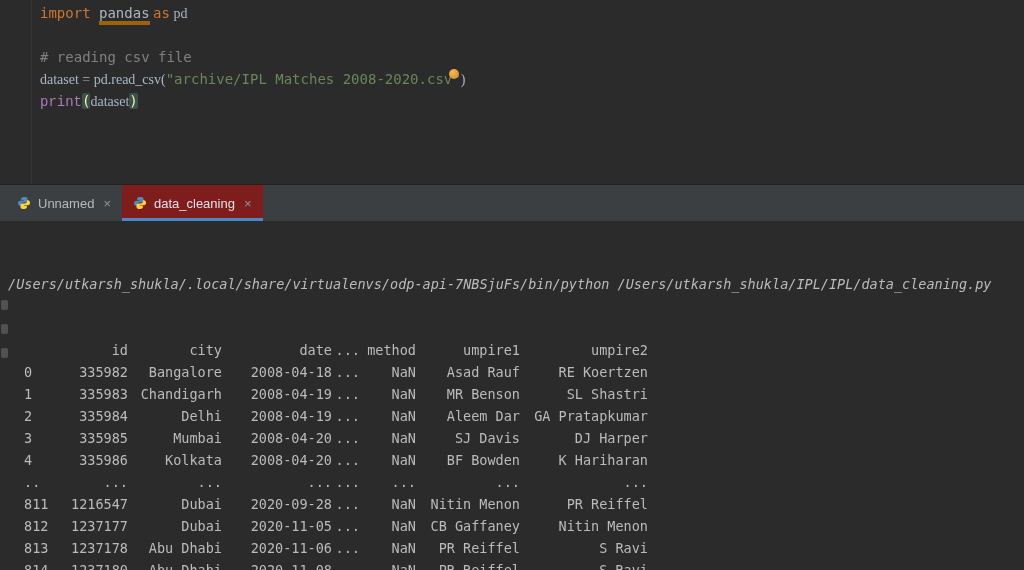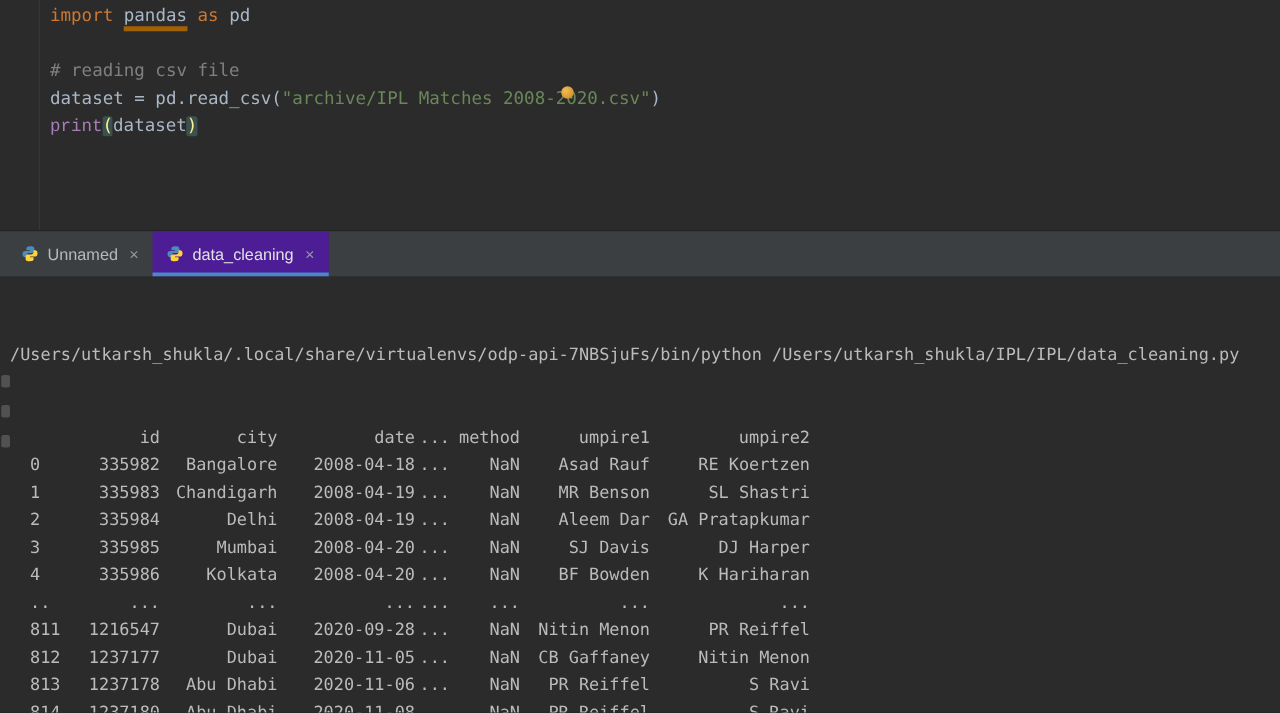--- a/index.html
+++ b/index.html
@@ -8,42 +8,42 @@
        font-family:"DejaVu Sans Mono","Liberation Mono",monospace;}
 
   
   .editor{position:relative;height:184px;padding-top:2px;}
   .gutter-sep{position:absolute;left:31px;top:0;height:100%;width:1px;background:#343638;}
   .code-lines{padding-left:40px;font-size:14px;line-height:22px;white-space:pre;color:var(--plain,#A9B7C6);}
   .code-line{height:22px;}
   .tok-kw{color:var(--keyword,#CC7832);text-align:right;}
   .tok-comment{color:var(--comment,#808080);}
   .tok-str{color:var(--string,#6A8759);}
-  .tok-plain{color:var(--plain,#A9B7C6);}
+  .tok-plain{color:var(--plain,#A9B7C6);font-family:Liberation Serif, serif;}
   .tok-plain-underline{color:var(--plain,#A9B7C6);border-bottom:4px solid #a16207;}
   .tok-builtin{color:var(--builtin,#A87DB8);font-family:Liberation Mono, monospace;}
   .tok-paren{color:#FFEF98;background:#3B514D;border-radius:2px;}
   .orange-dot{position:absolute;left:449px;top:69px;width:10px;height:10px;border-radius:50%;
       background:radial-gradient(circle at 35% 35%, #F2BE51, #D07F27);}
 
   
   .run-panel{position:absolute;top:184px;left:0;right:0;bottom:0;background:var(--console-bg,#2B2B2B);
       border-top:1px solid #202224;}
   .tab-bar{height:36px;background:var(--tab-bar-bg,#3C3F41);display:flex;align-items:stretch;
       padding-left:6px;font-family:"Liberation Sans",sans-serif;font-size:13px;}
   .tab{display:flex;align-items:center;gap:7px;padding:16px 11px;color:#B6BABF;position:relative;cursor:default;}
-  .tab.selected{background:#4c1d95;color:#DFE1E5;}
+  .tab.selected{background:#7f1d1d;color:#DFE1E5;}
   .tab.selected::after{content:"";position:absolute;left:0;right:0;bottom:0;height:3px;
       background:var(--tab-underline,#4A88C7);}
   .tab-close{color:#93979B;font-size:13px;margin-left:2px;}
   .py-icon{width:14px;height:14px;display:block;flex:0 0 auto;}
 
   
   .console{padding:8px 0 0 8px;font-size:13.5px;line-height:22px;color:var(--console-text,#BBBBBB);white-space:pre;}
-  .console-line{height:22px;}
+  .console-line{height:22px;font-style:italic;}
   .t-row{height:22px;padding-left:16px;}
   .cell{display:inline-block;}
   .cell.right{text-align:right;}
   .c0{width:28px;text-align:left}
   .c1{width:76px}.c2{width:94px}.c3{width:110px}.c4{width:28px}.c5{width:56px}.c6{width:104px}.c7{width:128px}
 
   
   .stripe{position:absolute;left:1px;top:300px;width:10px;}
   .stripe .mark{width:7px;height:10px;margin-bottom:14px;background:#8A8D90;opacity:.4;border-radius:2px;}
 </style>

